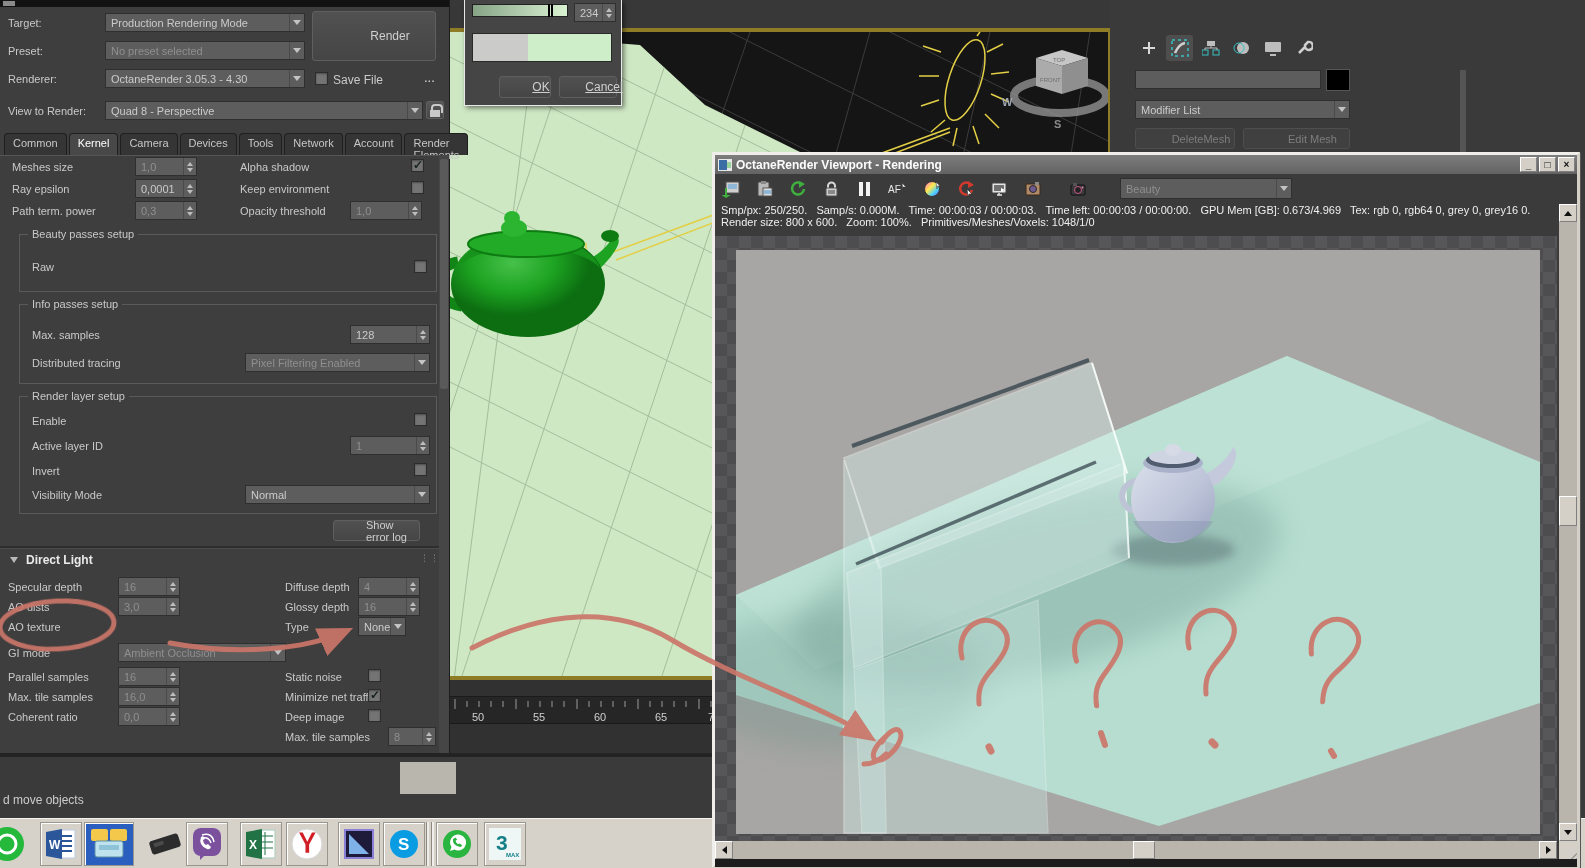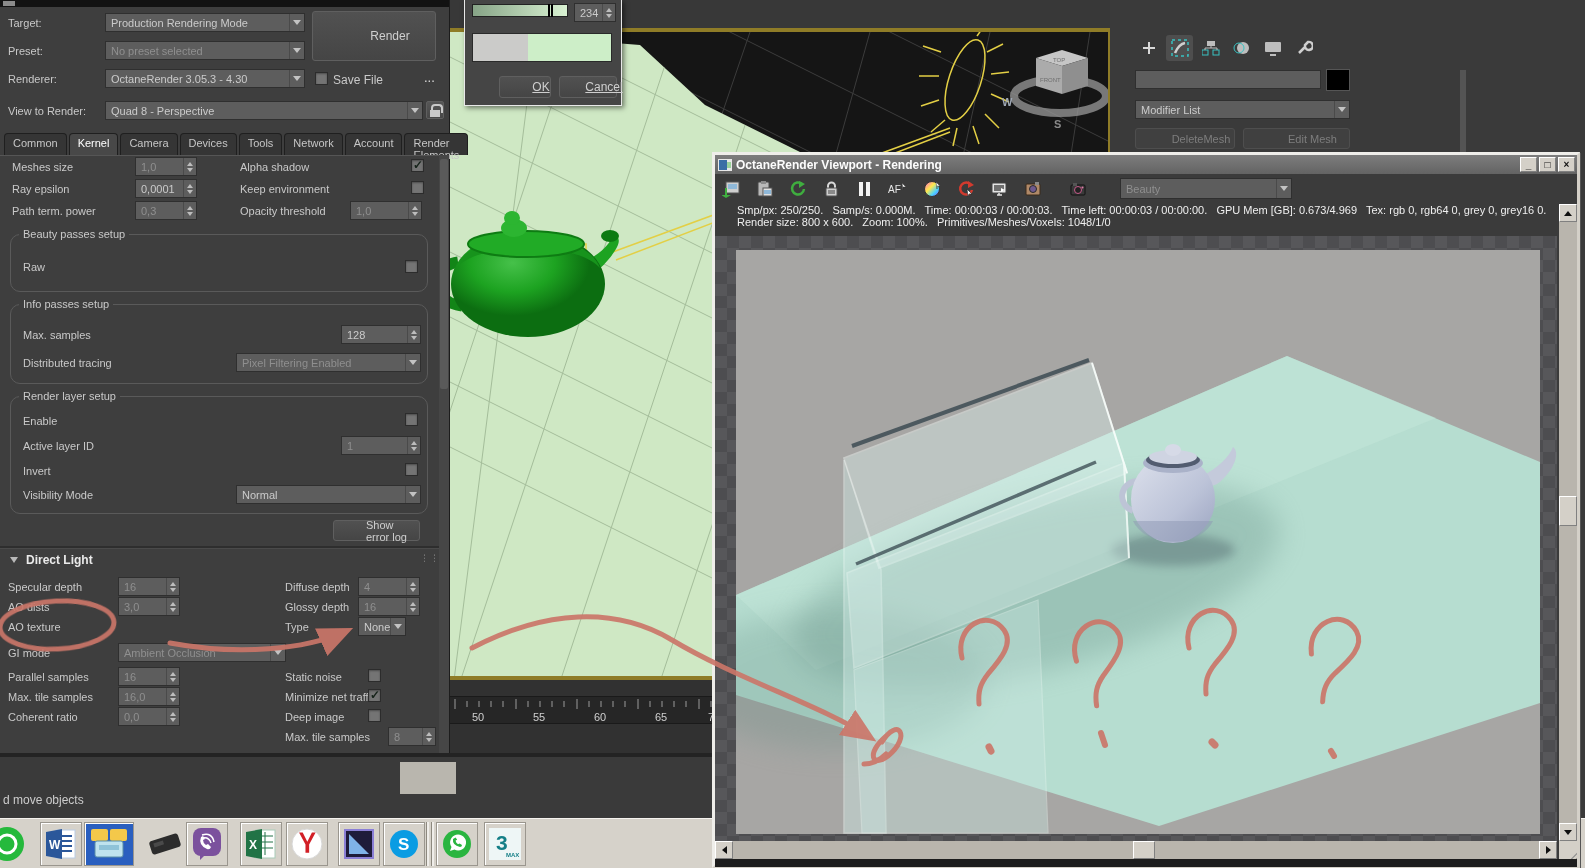--- a/index.html
+++ b/index.html
@@ -40,21 +40,21 @@
     position:absolute; width:13px; height:13px; background:#747474;
     border:1px solid #2c2c2c; box-shadow:inset 0 1px 2px rgba(0,0,0,.35);
   }
   .cb.checked::after {
     content:"\2713"; color:#16231a; font-size:12px; font-weight:bold;
     position:absolute; left:1px; top:-2px;
   }
   .lbl { position:absolute; white-space:nowrap; color:#c9c9c9; }
   .muted { color:#8f8f8f; }
   .grp {
-    position:absolute; border:1px solid #5a5a5a; border-radius:10px;
+    position:absolute; border:1px solid #5a5a5a; border-radius:0;margin-left:9px;
   }
   .grp > .grp-title {
     position:absolute; top:-7px; left:8px; background:#3e3e3e; padding:0 4px; color:#c9c9c9;
   }
   .btn {
     position:absolute; background:linear-gradient(#515151,#454545); border:1px solid #5f5f5f;
     border-radius:3px; color:#cfcfcf; display:flex; align-items:center; justify-content:center;padding-left:32px;
   }
 
   
@@ -160,21 +160,21 @@
   #oc-title .t { color:#fdfdfd; font-weight:bold; font-size:12px; }
   .cap-btn {
     width:17px; height:15px; background:#d4d0c8; border:1px solid #808080;
     border-top-color:#fff; border-left-color:#fff; color:#111;
     font-size:10px; font-weight:bold; display:flex; align-items:center; justify-content:center;
     line-height:10px;
   }
   #oc-toolbar { position:absolute; left:0; top:19px; width:761px; height:30px; background:#3b3b3b; }
   .oc-ic { position:absolute; top:4px; width:22px; height:22px; display:flex; align-items:center; justify-content:center; }
   #oc-stats { position:absolute; left:0; top:49px; width:842px; height:32px; color:#efefef; font-size:11px; }
-  #oc-stats div { white-space:pre; padding-left:22px; }
+  #oc-stats div { white-space:pre; padding-left:6px; }
   #oc-render {
     position:absolute; left:0; top:81px; width:842px; height:605px;
     background:
       repeating-conic-gradient(#4d4d50 0% 25%, #57575a 0% 50%) 0 0 / 24px 24px;
     overflow:hidden;
   }
   #oc-img { position:absolute; left:21px; top:14px; width:804px; height:584px; }
   
   .sb-btn {
     position:absolute; background:#d4d0c8; border:1px solid #808080;

